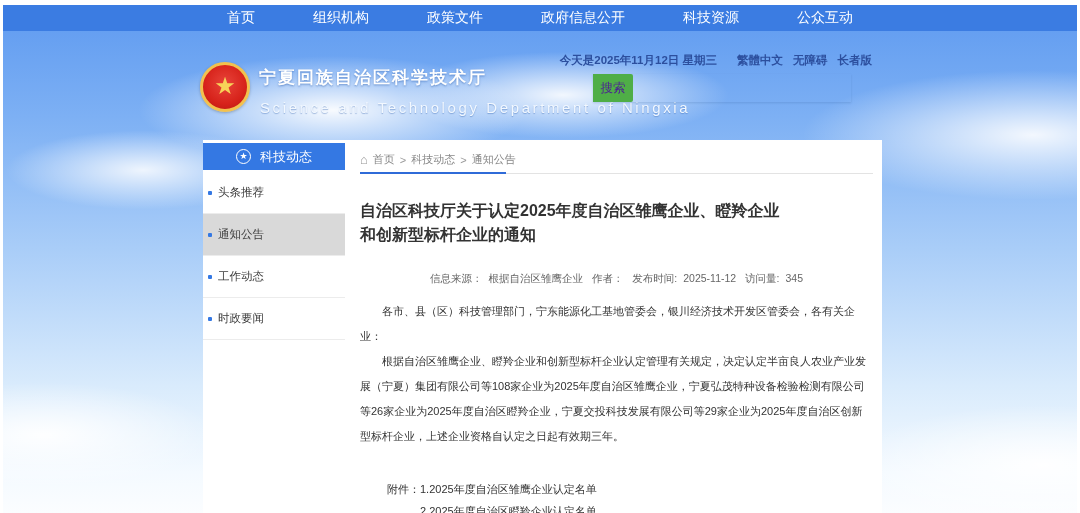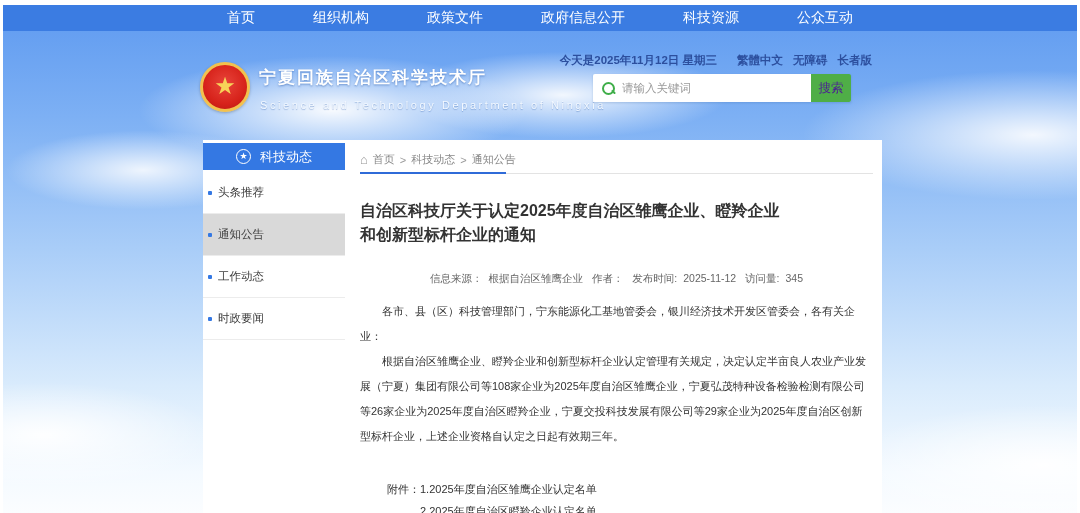--- a/index.html
+++ b/index.html
@@ -35,21 +35,21 @@
     box-shadow:0 1px 3px rgba(0,0,0,.25); z-index:4;
   }
   .emblem .star { color:#f7d358; font-size:24px; line-height:1; margin-top:-3px; }
   .site-title {
     position:absolute; left:259px; top:66px; z-index:4;
     color:#fff; font-size:17px; font-weight:bold; letter-spacing:2px;
     text-shadow:0 1px 2px rgba(40,90,170,.55);
   }
   .site-sub {
     position:absolute; left:260px; top:99px; z-index:4;
-    color:#f2f8ff; font-size:11px; letter-spacing:2.6px;
+    color:#f2f8ff; font-size:15px; letter-spacing:2.6px;
     text-shadow:0 1px 1px rgba(40,90,170,.4);
   }
   .head-right {
     position:absolute; top:53px; right:208px; z-index:4;
     display:flex; align-items:center; gap:20px;
     font-size:11.5px; color:#2c4f9e; font-weight:bold;
   }
   .head-links { display:flex; gap:10px; }
   .head-links span { cursor:pointer; }
   .search-bar {
@@ -153,24 +153,20 @@
 <div class="head-right">
   <span>今天是2025年11月12日 星期三</span>
   <span class="head-links">
     <span>繁體中文</span>
     <span>无障碍</span>
     <span>长者版</span>
   </span>
 </div>
 
 <div class="search-bar">
-  <div class="search-input-wrap">
-    <span class="mag"></span>
-    <input class="search-input" type="text" placeholder="请输入关键词" style="">
-  </div>
   <button class="search-btn">搜索</button>
 </div>
 
 <div class="wrapper">
 
   <div class="sidebar">
     <div class="sidebar-head">
       <span class="circle-star">★</span>
       <span>科技动态</span>
     </div>

